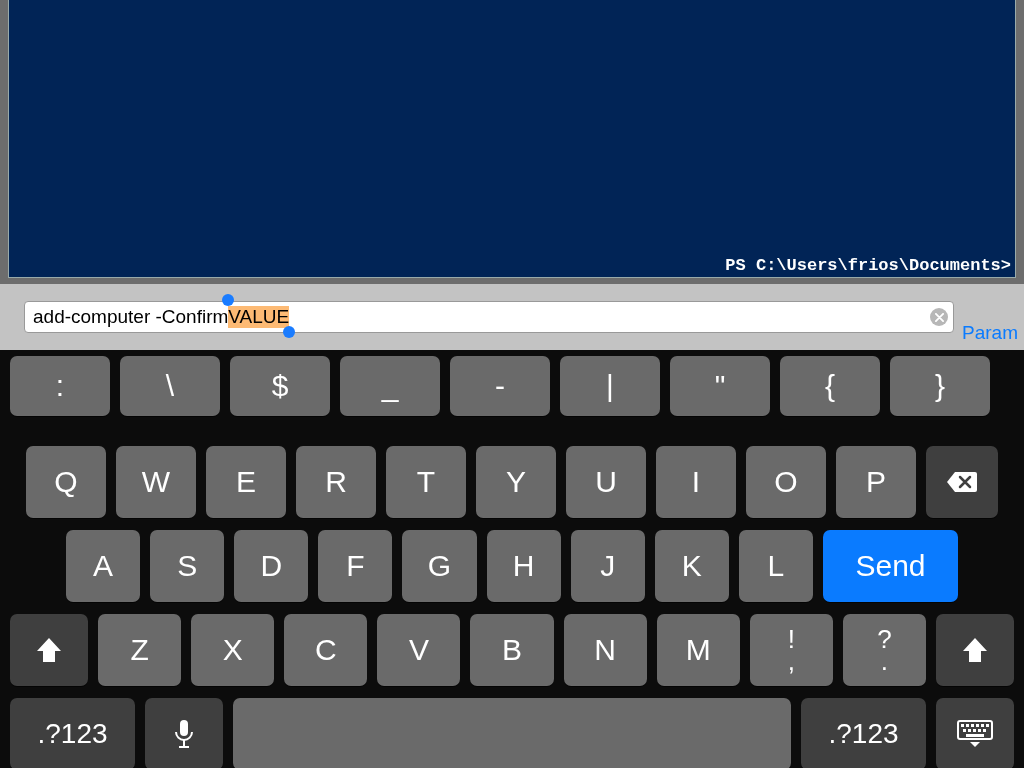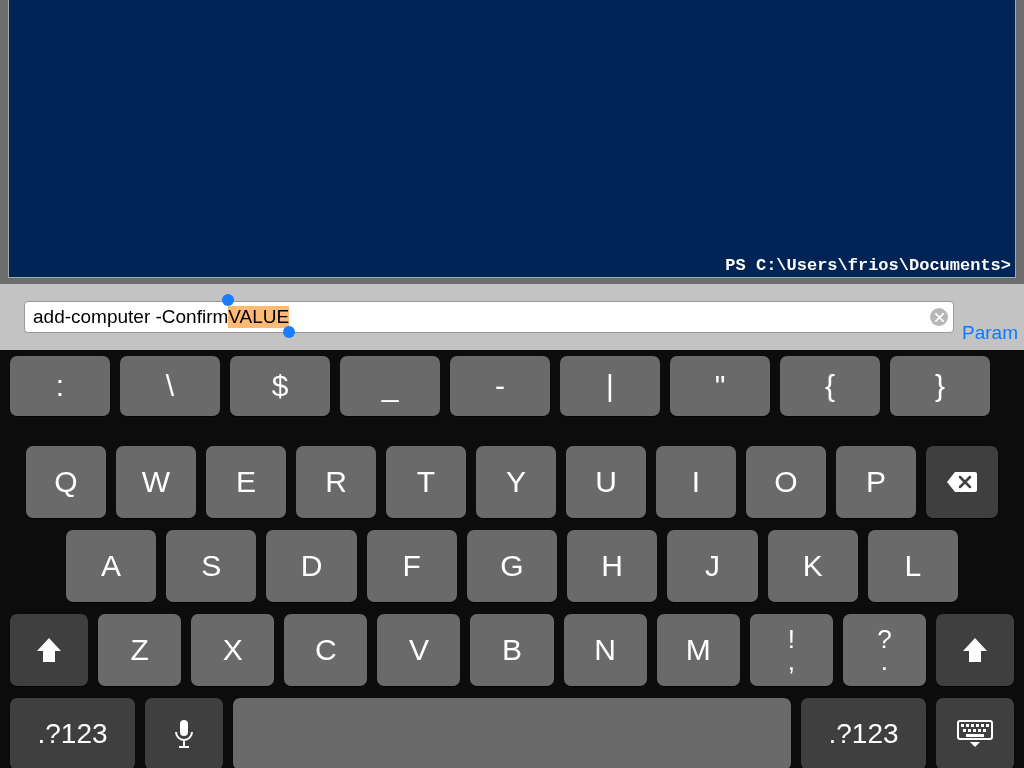--- a/index.html
+++ b/index.html
@@ -179,20 +179,21 @@
     <div class="krow r3" id="row3">
         <div class="key">A</div>
         <div class="key">S</div>
         <div class="key">D</div>
         <div class="key">F</div>
         <div class="key">G</div>
         <div class="key">H</div>
         <div class="key">J</div>
         <div class="key">K</div>
         <div class="key">L</div>
+        <div class="key send">Send</div>
       </div>
 
     <div class="krow r4" id="row4">
       <div class="key shift">
         <svg width="30" height="28" viewBox="0 0 30 28">
             <path d="M15 2 L27 15 H21 V26 H9 V15 H3 Z" fill="#fff"></path>
           </svg>
       </div>
 
     <div class="key">Z</div>

